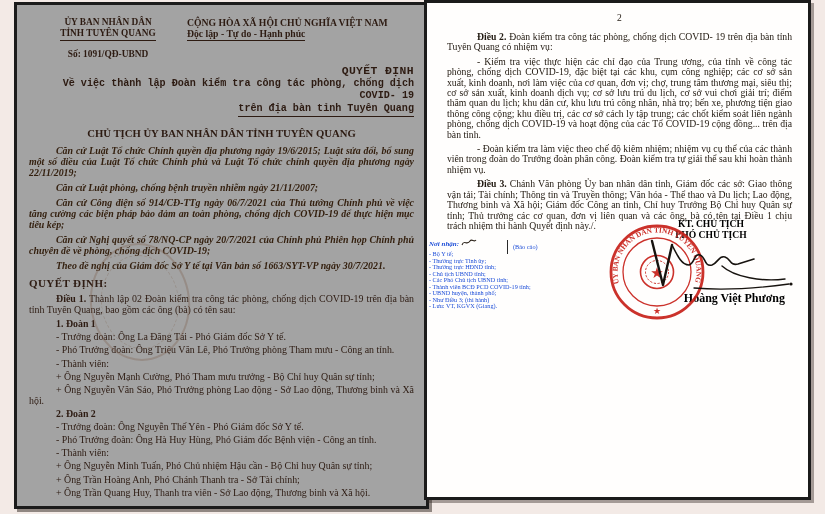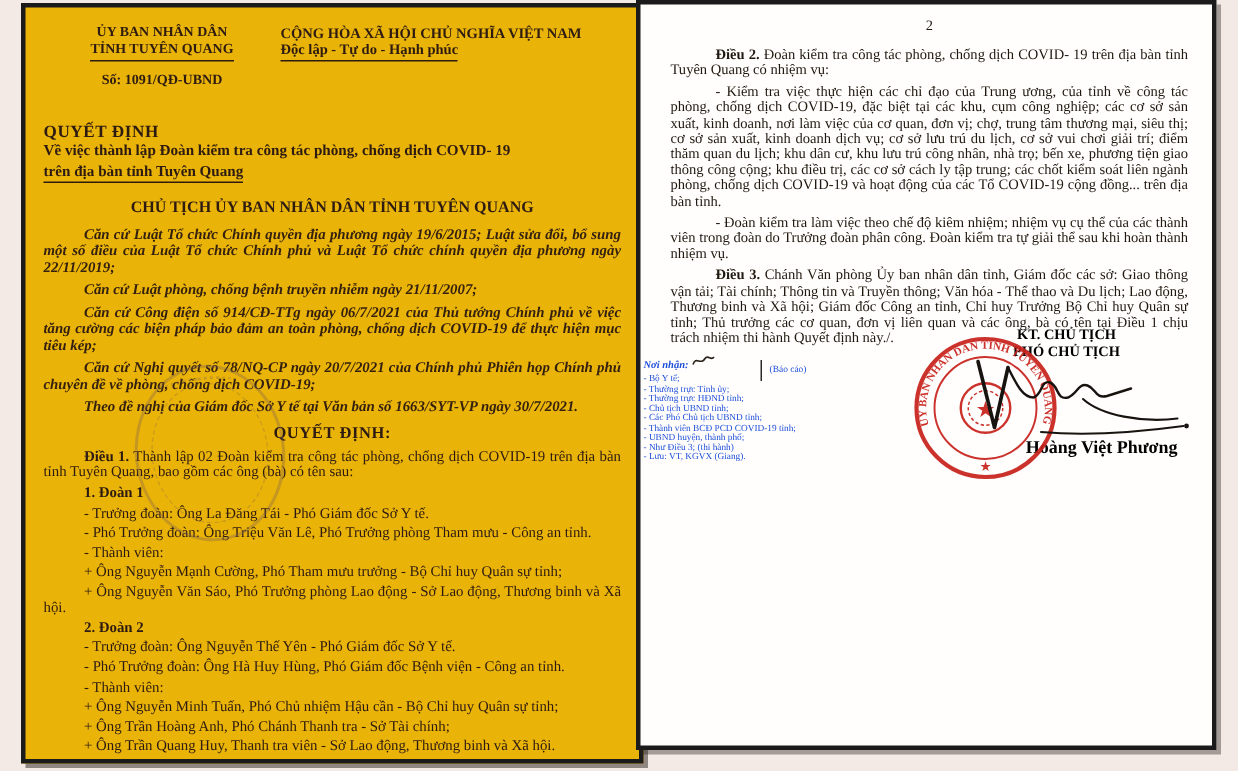--- a/index.html
+++ b/index.html
@@ -1,38 +1,38 @@
 <!DOCTYPE html>
 <html><head>
 <meta charset="utf-8">
 <style>
   html,body{margin:0;padding:0;}
   body{
     width:825px;height:514px;position:relative;overflow:hidden;
     background:#f3eae6;
     font-family:"Liberation Serif","DejaVu Serif",serif;
   }
-  .sheet{position:absolute;background:#eab308;border:3px solid #1b1b1b;}
+  .sheet{position:absolute;background:#a3a3a3;border:3px solid #1b1b1b;}
   #sheet1{left:14px;top:2px;width:385px;height:483px;box-shadow:3px 3px 0 rgba(45,35,30,.5);padding:9px 12px;}
   #sheet2{left:424px;top:0;width:381px;height:494px;box-shadow:3px 3px 0 rgba(45,35,30,.4);background:#fffefd;}
   
   #sheet1{color:#2d1b12;font-size:9.9px;line-height:10.8px;}
   p{margin:0;}
   .p1-head{display:flex;margin-top:3px;}
   .head-left{width:158px;text-align:center;font-weight:bold;font-size:9.3px;line-height:11px;}
   .head-right{flex:1;text-align:left;font-weight:bold;font-size:9.7px;line-height:11px;}
   .u-block{display:inline-block;border-bottom:1.2px solid #2d1b12;padding-bottom:.5px;}
   .doc-number{margin-top:8px;font-weight:bold;font-size:9.4px;}
   .dateline{margin-top:7px;font-style:italic;font-weight:bold;font-size:9.4px;}
-  .title-block{text-align:left;margin-top:23px;}
+  .title-block{text-align:right;margin-top:6px;font-family:Liberation Mono, monospace;}
   .doc-type{font-size:11.4px;font-weight:bold;letter-spacing:.4px;}
   .subject{font-weight:bold;font-size:10.1px;line-height:11.6px;margin-top:2px;}
   .authority{text-align:center;font-weight:bold;font-size:10.7px;margin:11px 0 7px;}
   .recital{font-style:italic;font-weight:bold;text-align:justify;text-indent:27px;line-height:11px;margin-bottom:4px;color:#34200f;}
-  .decision-heading{text-align:center;font-weight:bold;font-size:11px;letter-spacing:.4px;margin:7px 0 5px;}
+  .decision-heading{text-align:left;font-weight:bold;font-size:11px;letter-spacing:.4px;margin:7px 0 5px;}
   .body-p{text-align:justify;text-indent:27px;line-height:10.9px;margin-bottom:3px;}
   .list-p{text-align:justify;text-indent:27px;line-height:10.6px;margin-bottom:2.6px;}
   .team-heading{font-weight:bold;text-indent:27px;margin-bottom:2.6px;}
   .ghost-stamp{position:absolute;left:73px;top:238px;width:96px;height:114px;pointer-events:none;
     border:2.5px solid rgba(125,98,78,.34);border-radius:50%;transform:rotate(-7deg);}
   .ghost-inner{position:absolute;left:9px;top:10px;right:9px;bottom:10px;border:1.2px dashed rgba(125,98,78,.28);border-radius:50%;}
   .ghost-mark{position:absolute;left:20px;top:6px;width:52px;height:10px;border-top:2px dotted rgba(125,98,78,.30);border-radius:50% 50% 0 0;}
   
   .s2-content{padding:9px 16px 0 20px;color:#20180f;font-size:9.7px;}
   .page-num{text-align:center;font-size:9.6px;margin-bottom:9px;}

